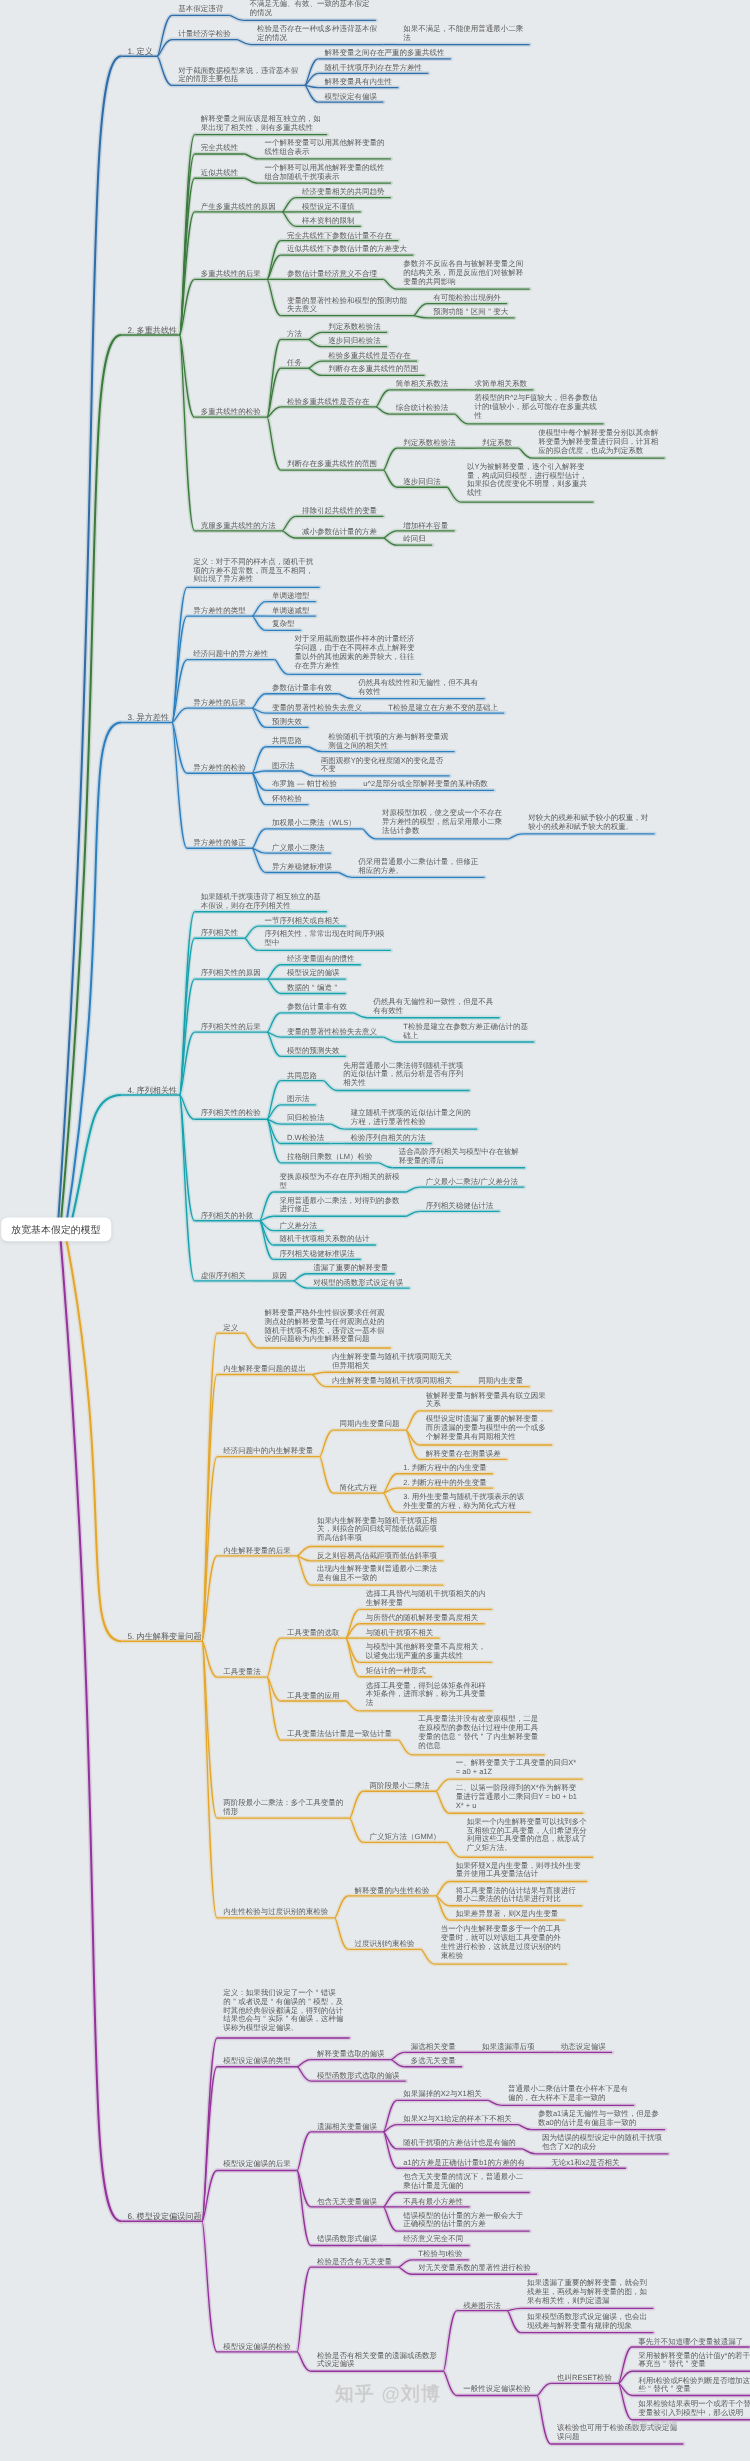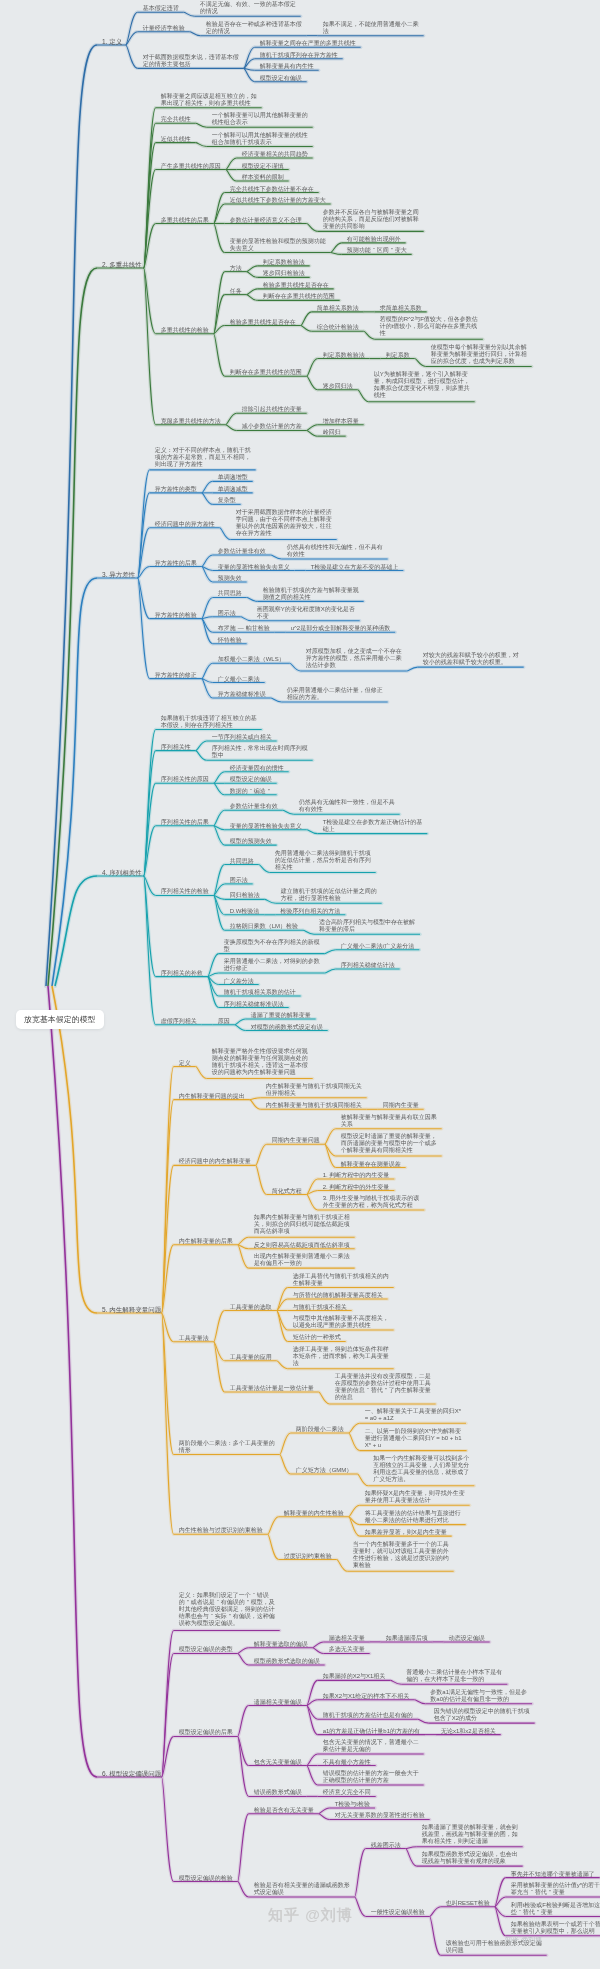--- a/index.html
+++ b/index.html
@@ -1042,16 +1042,16 @@
     <div class="node" style="left: 370.672px; top: 1841.59px; white-space: nowrap;">残差图示法</div>
     <div class="node" style="left: 421.672px; top: 1823.98px; width: max-content; max-width: 100px;">如果遗漏了重要的解释变量，就会到残差里，画残差与解释变量的图，如果有相关性，则判定遗漏</div>
     <div class="node" style="left: 421.672px; top: 1851.29px; width: max-content; max-width: 100px;">如果模型函数形式设定偏误，也会出现残差与解释变量有规律的现象</div>
     <div class="node" style="left: 370.672px; top: 1909.49px; white-space: nowrap;">一般性设定偏误检验</div>
     <div class="node" style="left: 445.672px; top: 1899.79px; white-space: nowrap;">也叫RESET检验</div>
     <div class="node" style="left: 510.688px; top: 1870.69px; white-space: nowrap;">事先并不知道哪个变量被遗漏了</div>
     <div class="node" style="left: 510.688px; top: 1882.19px; width: max-content; max-width: 100px;">采用被解释变量的估计值y*的若干次幂充当<i class="fw">“</i>替代<i class="fw">”</i>变量</div>
     <div class="node" style="left: 510.688px; top: 1901.59px; width: max-content; max-width: 100px;">利用t检验或F检验判断是否增加这些<i class="fw">“</i>替代<i class="fw">”</i>变量</div>
     <div class="node" style="left: 510.688px; top: 1920.99px; width: max-content; max-width: 100px;">如果检验结果表明一个或若干个替代变量被引入到模型中，那么说明</div>
     <div class="node" style="left: 445.672px; top: 1940.39px; width: max-content; max-width: 100px;">该检验也可用于检验函数形式设定偏误问题</div>
-    <div class="node rootbox" style="left: 16px; top: 974px; margin-top: 36px;">放宽基本假定的模型</div>
+    <div class="node rootbox" style="left: 1px; top: 974px;">放宽基本假定的模型</div>
     <div class="wm" style="left: 268px; top: 1906px;">知乎 @刘博</div>
     <div class="wm2" style="left: 505px; top: 1935px;">知乎 @刘博</div>
   </div>
 
 </body></html>

